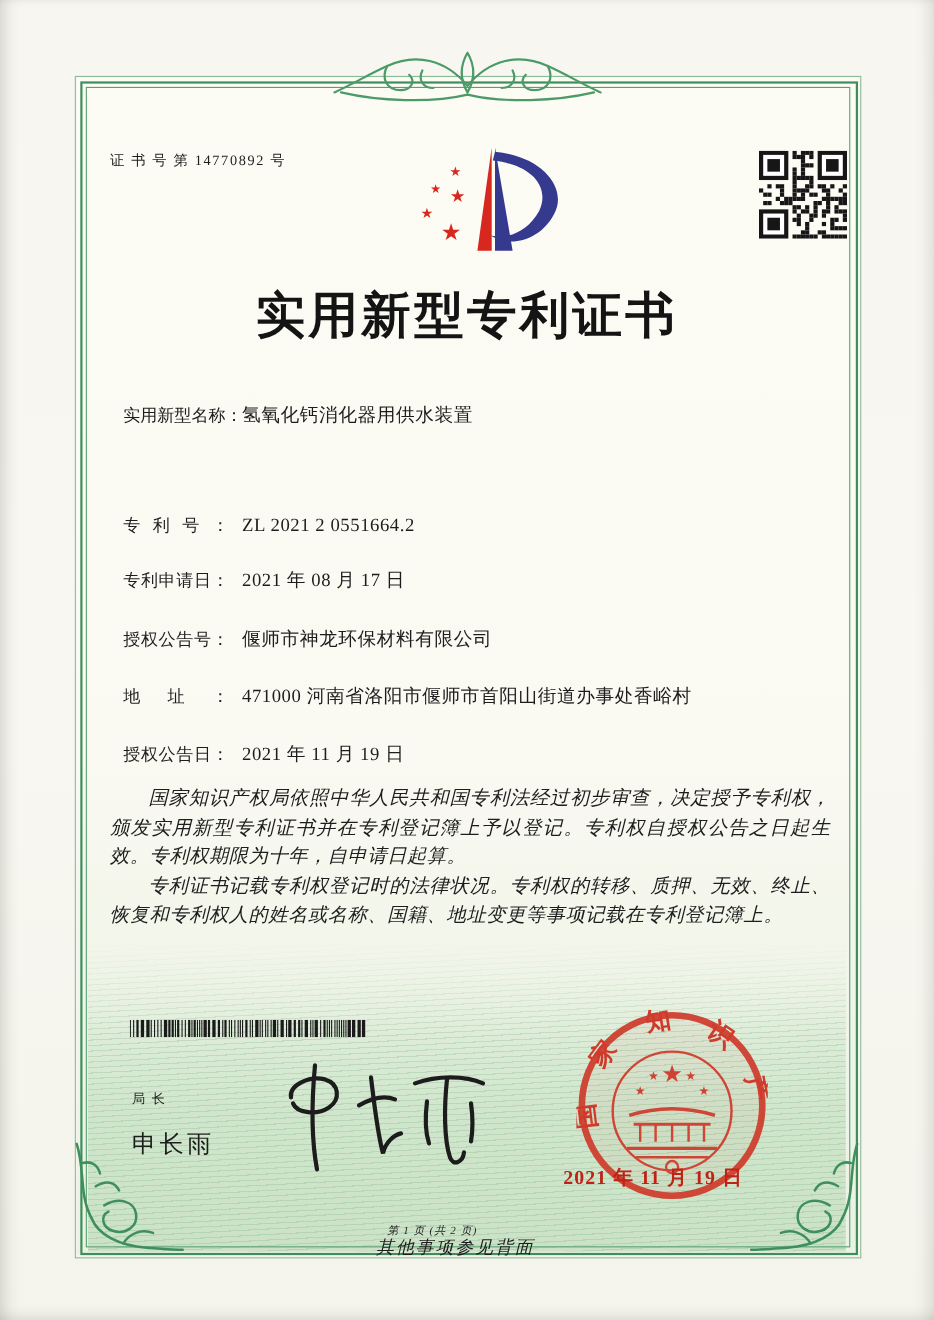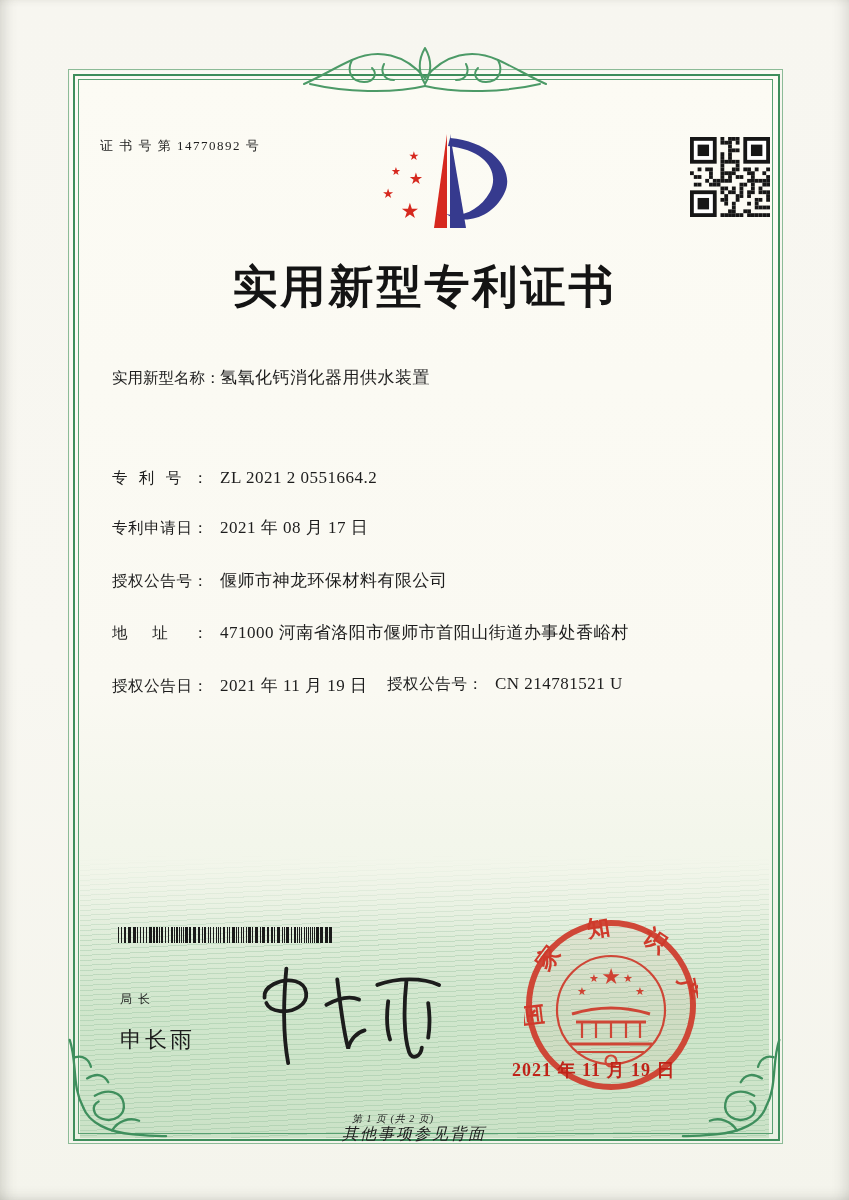--- a/index.html
+++ b/index.html
@@ -277,24 +277,25 @@
   </div>
   <div class="abs frow" style="top:569px;">
     <span class="flabel">授权公告号：</span><span class="fvalue">偃师市神龙环保材料有限公司</span>
   </div>
   <div class="abs frow" style="top:621px;">
     <span class="flabel">地址：</span><span class="fvalue">471000 河南省洛阳市偃师市首阳山街道办事处香峪村</span>
   </div>
   <div class="abs frow" style="top:674px;">
     <span class="flabel">授权公告日：</span><span class="fvalue">2021 年 11 月 19 日</span>
   </div>
-  <div class="abs frow frow7b" style="top:674px;">
-    <span class="flabel">授权公告号：</span><span class="fvalue">CN 214781521 U</span>
-  </div>
-
+
+  <div class="abs body-text">
+    <p>国家知识产权局依照中华人民共和国专利法经过初步审查，决定授予专利权，颁发实用新型专利证书并在专利登记簿上予以登记。专利权自授权公告之日起生效。专利权期限为十年，自申请日起算。</p>
+    <p>专利证书记载专利权登记时的法律状况。专利权的转移、质押、无效、终止、恢复和专利权人的姓名或名称、国籍、地址变更等事项记载在专利登记簿上。</p>
+  </div>
 
   <div class="abs" style="left:118px;top:927px;z-index:3;">
     <svg id="barcode-svg" width="217" height="16" viewBox="0 0 217 16">
         <rect x="0" y="0" width="1" height="16" fill="#1a1a1a"></rect>
         <rect x="3" y="0" width="1" height="16" fill="#1a1a1a"></rect>
         <rect x="6" y="0" width="2" height="16" fill="#1a1a1a"></rect>
         <rect x="10" y="0" width="3" height="16" fill="#1a1a1a"></rect>
         <rect x="15" y="0" width="3" height="16" fill="#1a1a1a"></rect>
         <rect x="19" y="0" width="1" height="16" fill="#1a1a1a"></rect>
         <rect x="22" y="0" width="1" height="16" fill="#1a1a1a"></rect>

